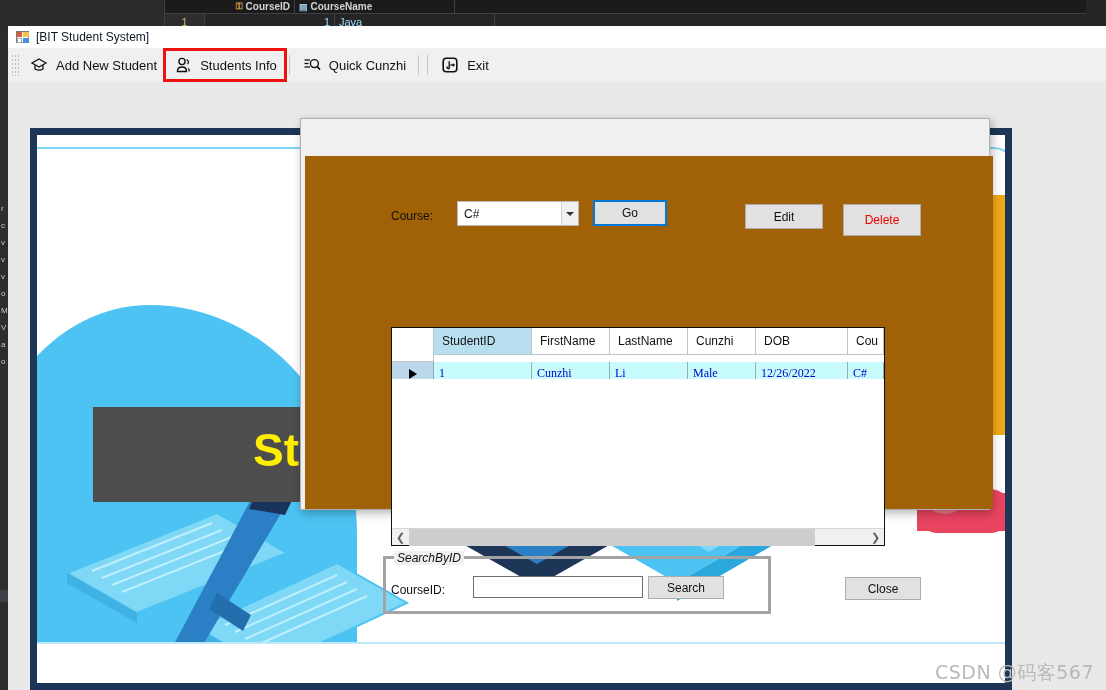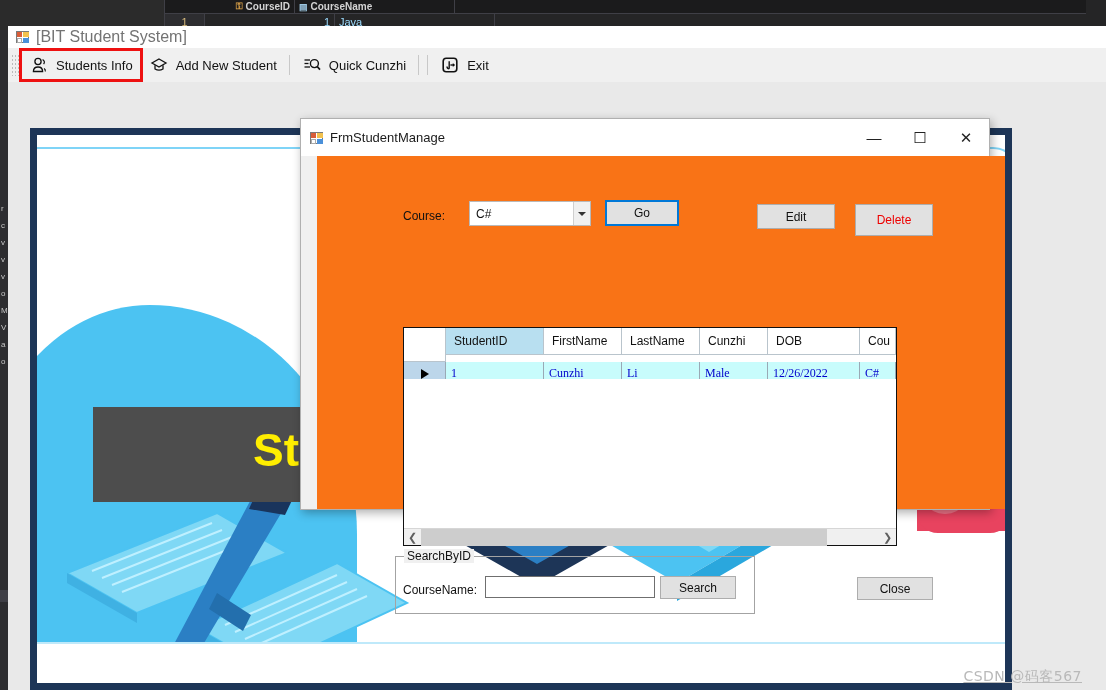--- a/index.html
+++ b/index.html
@@ -75,21 +75,21 @@
   
   .app {
     position: absolute; left: 8px; top: 26px; width: 1098px; height: 664px;
     background: #f0f0f0;
   }
   .app-title {
     position: absolute; left: 0; top: 0; width: 1098px; height: 22px;
     background: #ffffff; display: flex; align-items: center; padding-left: 8px;
     gap: 7px;
   }
-  .app-title .label { font-size: 16px; color: #737373; }
+  .app-title .label { font-size: 12px; color: #0f172a; }
   .vsicon {
     width: 13px; height: 12px; position: relative; display: inline-block;
     background: #ffffff; border: 1px solid #7a7a7a;
   }
   .vsicon i { position: absolute; display: block; }
   .vsicon .a { left: 0px; top: 0px; width: 5px; height: 5px; background: #d95d39; }
   .vsicon .b { left: 6px; top: 0px; width: 6px; height: 5px; background: #f2c14e; }
   .vsicon .c { left: 0px; top: 6px; width: 5px; height: 5px; background: #ffffff; border:1px solid #aaa;}
   .vsicon .d { left: 6px; top: 6px; width: 6px; height: 5px; background: #4a90d9; }
 
@@ -178,21 +178,21 @@
     background: #ffffff; display: flex; align-items: center;
   }
   .dlg-title .t { font-size: 13px; color: #1b1b1b; margin-left: 7px; }
   .dlg-title .vsicon { margin-left: 9px; }
   .dlg-ctrls { margin-left: auto; display: flex; height: 37px; }
   .dlg-ctrls div {
     width: 46px; height: 37px; display: flex; align-items: center;
     justify-content: center; font-size: 15px; color: #222;
   }
 
-  .dlg-body { position: absolute; left: 16px; top: 37px; width: 688px; height: 353px; background: #f97316; }
+  .dlg-body { position: absolute; left: 4px; top: 37px; width: 688px; height: 353px; background: #a16207; }
 
   .lbl { font-size: 12px; color: #111; }
   .wfbtn {
     background: #e1e1e1; border: 1px solid #adadad; font-size: 12px;
     color: #111; display: flex; align-items: center; justify-content: center;
     cursor: default; font-family: "Liberation Sans", sans-serif;
   }
   .wfbtn.focus { border: 2px solid #0078d7; background: #e1e1e1; }
   .wfbtn.danger { color: #ee0000; }
 
@@ -253,36 +253,36 @@
     width: 17px; height: 17px; display: flex; align-items: center;
     justify-content: center; font-size: 11px; color: #606060;
   }
   .dgv-scroll .track { flex: 1; height: 17px; position: relative; }
   .dgv-scroll .thumb {
     position: absolute; left: 0; top: 0; width: 406px; height: 17px; background: #cdcdcd;
   }
 
   
   .gbox {
-    position: absolute; left: 78px; top: 400px; width: 360px; height: 58px;
-    border: 1px solid #a3a3a3;
+    position: absolute; left: 78px; top: 400px; width: 388px; height: 58px;
+    border: 3px solid #a3a3a3;
+    font-style: italic;
   }
   .gbox-legend {
     position: absolute; left: 8px; top: -8px; background: #f0f0f0;
     padding: 0 3px; font-size: 12px; color: #111;
   }
   .txtin {
     position: absolute; background: #ffffff; border: 1px solid #6f6f6f;
   }
 
   .watermark {
-    position: absolute; right: 24px; bottom: 4px; font-size: 14px;
+    position: absolute; right: 12px; bottom: 4px; font-size: 19px;
     color: #b9b9b9; letter-spacing: .5px; white-space: nowrap;
     font-family: "DejaVu Sans", sans-serif;
-    text-decoration: underline;
   }
 </style>
 </head>
 <body>
 
 <div id="root">
 
   <div class="ssms">
     <div class="ssms-left-gut"></div>
     <div class="ssms-hdr">
@@ -328,40 +328,40 @@
           <i class="b"></i>
           <i class="c"></i>
           <i class="d"></i>
       </span>
       <span class="label">[BIT Student System]</span>
     </div>
 
     <div class="toolbar">
       <div class="grip"></div>
 
+      <div class="tbtn">
+        <span class="ico">
+          <svg width="20" height="20" viewBox="0 0 20 20">
+            <path d="M10 4 L17 8 L10 12 L3 8 Z" fill="none" stroke="#111" stroke-width="1.3"></path>
+            <path d="M6 10.2 L6 14 Q10 16.4 14 14 L14 10.2" fill="none" stroke="#111" stroke-width="1.3"></path>
+          </svg>
+        </span>
+        <span>Add New Student</span>
+      </div>
+
       <div class="tbtn highlight">
         <span class="ico">
           <svg width="20" height="20" viewBox="0 0 20 20">
             <circle cx="9" cy="6.5" r="3.1" fill="none" stroke="#111" stroke-width="1.3"></circle>
             <path d="M4.4 16.5 Q4.4 12 9 12 Q13.6 12 13.6 16.5 Z" fill="none" stroke="#111" stroke-width="1.3"></path>
             <path d="M13.6 4.4 Q16.6 6.4 14.6 9.2" fill="none" stroke="#111" stroke-width="1.2"></path>
             <path d="M15 13.6 Q16.8 14.6 16.2 16.5" fill="none" stroke="#111" stroke-width="1.2"></path>
           </svg>
         </span>
         <span>Students Info</span>
-      </div>
-
-      <div class="tbtn">
-        <span class="ico">
-          <svg width="20" height="20" viewBox="0 0 20 20">
-            <path d="M10 4 L17 8 L10 12 L3 8 Z" fill="none" stroke="#111" stroke-width="1.3"></path>
-            <path d="M6 10.2 L6 14 Q10 16.4 14 14 L14 10.2" fill="none" stroke="#111" stroke-width="1.3"></path>
-          </svg>
-        </span>
-        <span>Add New Student</span>
       </div>
 
       <div class="tsep"></div>
 
       <div class="tbtn">
         <span class="ico">
           <svg width="20" height="20" viewBox="0 0 20 20">
             <line x1="2.5" y1="5" x2="8" y2="5" stroke="#111" stroke-width="1.3"></line>
             <line x1="2.5" y1="8.5" x2="6.5" y2="8.5" stroke="#111" stroke-width="1.3"></line>
             <line x1="2.5" y1="12" x2="8" y2="12" stroke="#111" stroke-width="1.3"></line>
@@ -472,34 +472,20 @@
           <div class="dark-banner">
             <span class="txt">Stude</span>
           </div>
         </div>
       </div>
     </div>
   </div>
 
   <div class="dlg">
 
-    <div class="dlg-title">
-      <span class="vsicon">
-        <i class="a"></i>
-          <i class="b"></i>
-          <i class="c"></i>
-          <i class="d"></i>
-      </span>
-      <span class="t">FrmStudentManage</span>
-      <div class="dlg-ctrls">
-        <div>—</div>
-        <div>☐</div>
-        <div>✕</div>
-      </div>
-    </div>
 
     <div class="dlg-body">
 
       <span class="lbl" style="position:absolute;left:86px;top:53px;">Course:</span>
 
       <div class="combo" style="left:152px;top:45px;width:122px;height:25px;">
         <span class="val">C#</span>
         <span class="arrowbox">
             <b></b>
           </span>
@@ -541,21 +527,21 @@
           <div class="track">
             <div class="thumb"></div>
           </div>
           <div class="ar">❯</div>
         </div>
       </div>
 
       <div class="gbox">
         <span class="gbox-legend">SearchByID</span>
       </div>
-      <span class="lbl" style="position:absolute;left:86px;top:427px;">CourseName:</span>
+      <span class="lbl" style="position:absolute;left:86px;top:427px;">CourseID:</span>
       <input class="txtin" style="left: 168px; top: 420px; width: 170px; height: 22px; padding-left: 4px; font-size: 12px;" value="" placeholder="">
       <div class="wfbtn" style="position:absolute;left:343px;top:420px;width:76px;height:23px;">Search</div>
 
       <div class="wfbtn" style="position:absolute;left:540px;top:421px;width:76px;height:23px;">Close</div>
     </div>
   </div>
 
   <div class="watermark">CSDN @码客567</div>
 </div>
 

